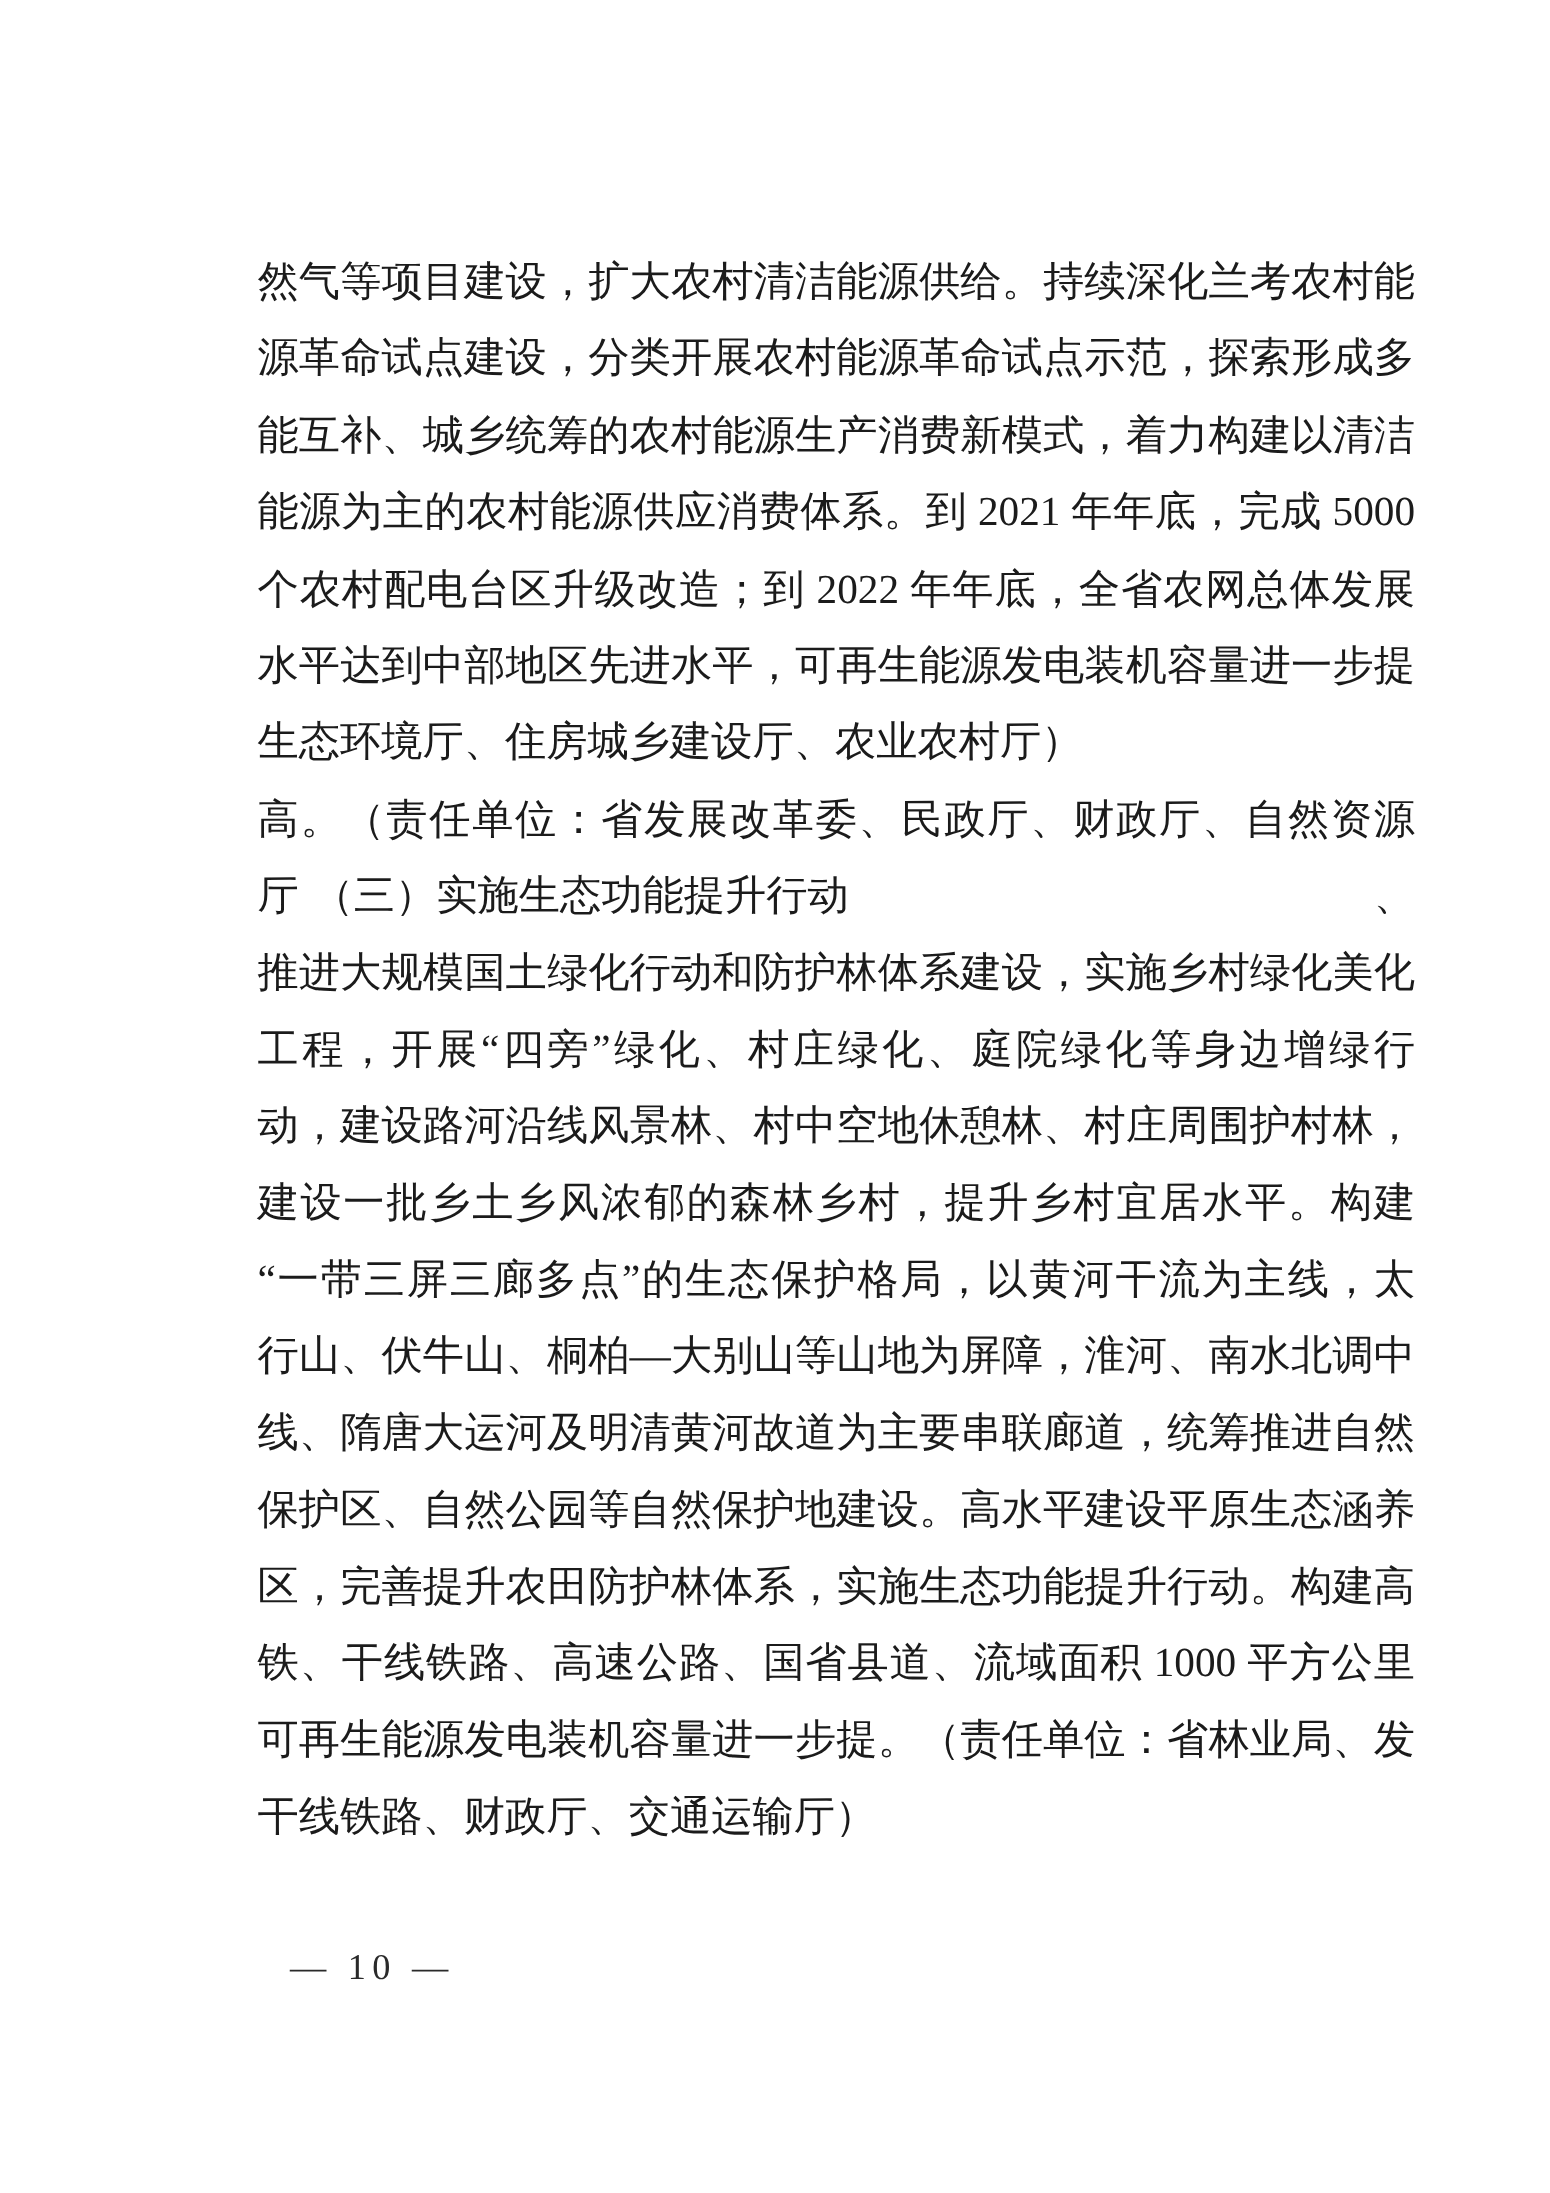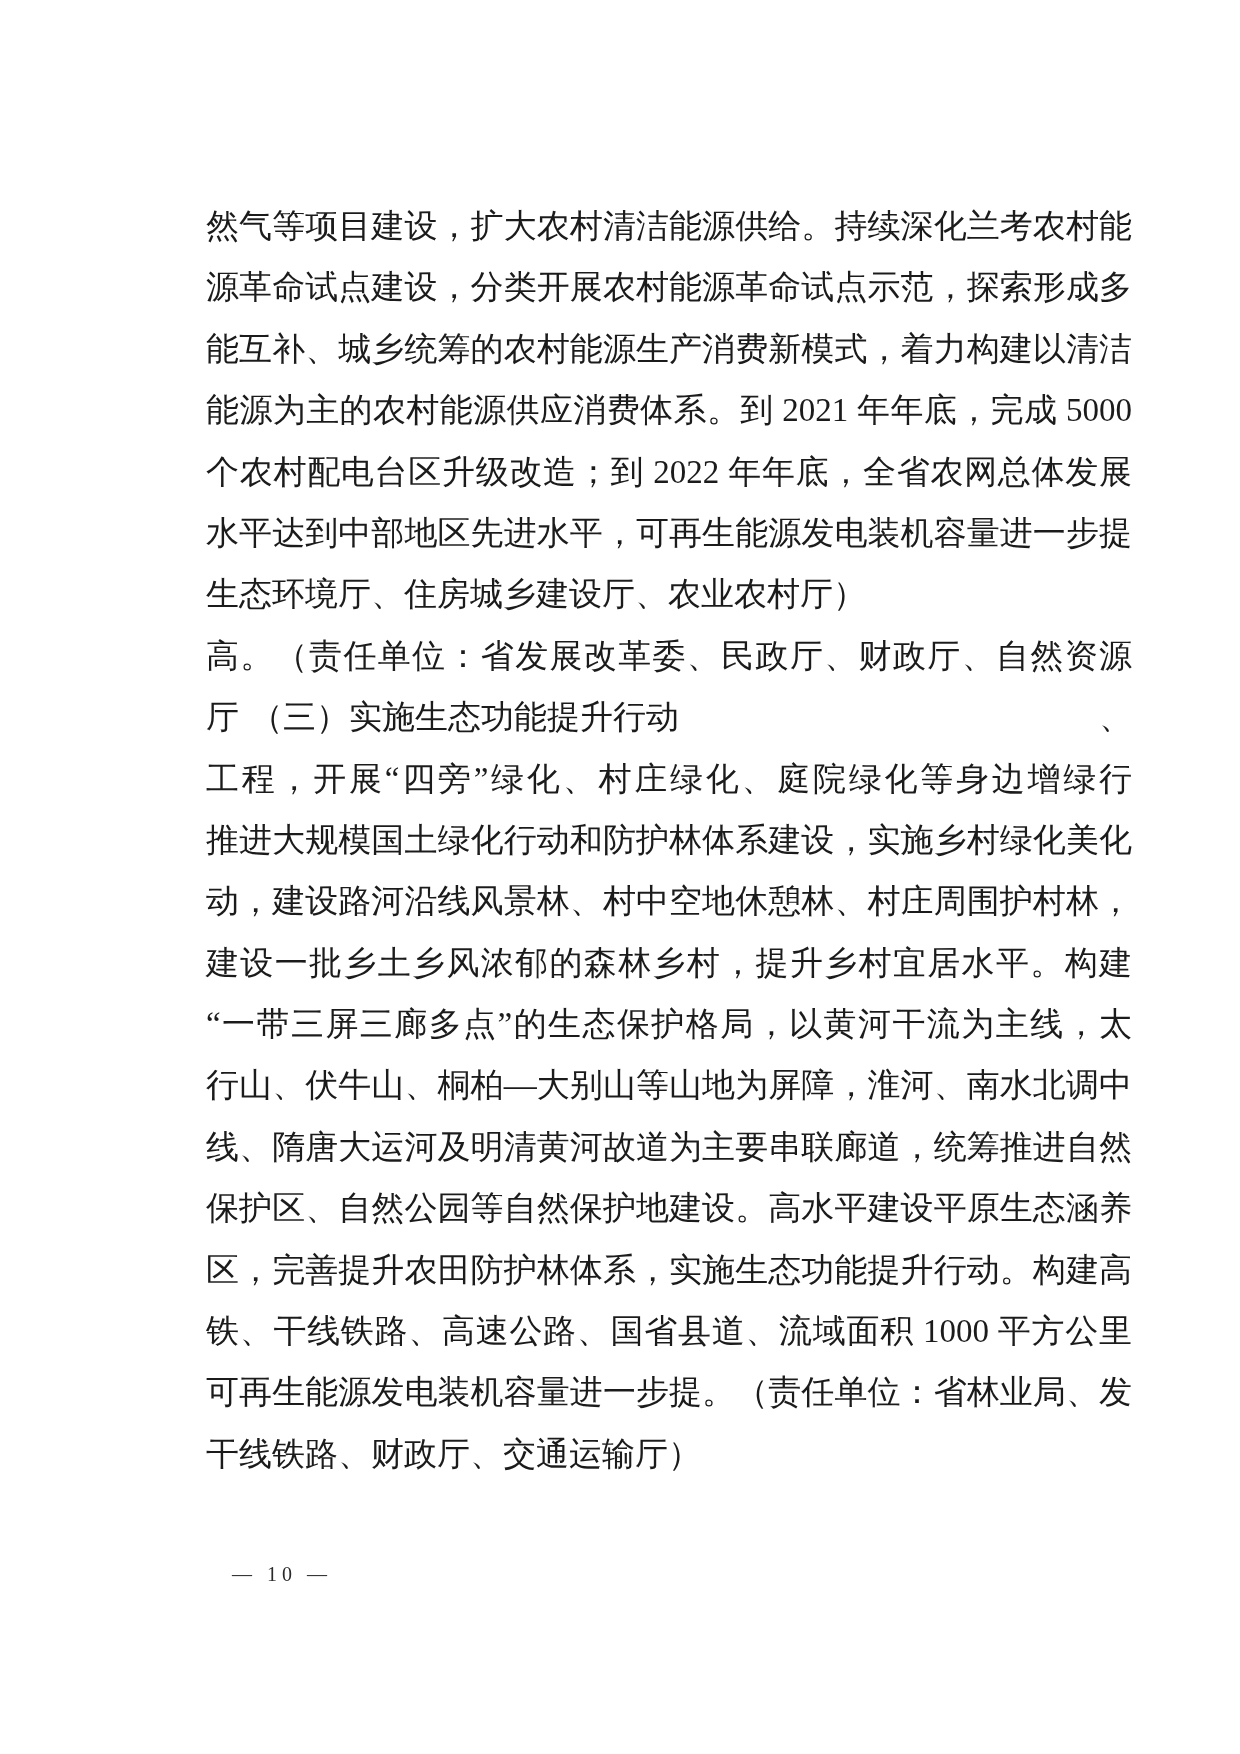--- a/index.html
+++ b/index.html
@@ -41,42 +41,42 @@
   }
   .seg-body { font-weight: 400; }
   
   .seg-kai { font-weight: 400; }
   .seg-bold { font-weight: 700; }
   .seg-boldkai { font-weight: 400; }
   .footer {
     position: absolute;
     left: 184px;
     top: 1556px;
-    font-size: 20px;
+    font-size: 29px;
     line-height: 36px;
     color: #2a2a2a;
     letter-spacing: 5px;
   }
 </style>
 </head>
 <body>
 
 <div class="page">
   <div class="text-block" id="text-block">
       <div class="line"><span class="seg-body">然气等项目建设，扩大农村清洁能源供给。持续深化兰考农村能</span></div>
       <div class="line"><span class="seg-body">源革命试点建设，分类开展农村能源革命试点示范，探索形成多</span></div>
       <div class="line"><span class="seg-body">能互补、城乡统筹的农村能源生产消费新模式，着力构建以清洁</span></div>
       <div class="line"><span class="seg-body">能源为主的农村能源供应消费体系。到 2021 年年底，完成 5000</span></div>
       <div class="line"><span class="seg-body">个农村配电台区升级改造；到 2022 年年底，全省农网总体发展</span></div>
       <div class="line"><span class="seg-body">水平达到中部地区先进水平，可再生能源发电装机容量进一步提</span></div>
       <div class="line left"><span class="seg-kai">生态环境厅、住房城乡建设厅、农业农村厅）</span></div>
       <div class="line"><span class="seg-body">高。</span><span class="seg-kai">（责任单位：省发展改革委、民政厅、财政厅、自然资源厅、</span></div>
       <div class="line left indent"><span class="seg-boldkai">（三）实施生态功能提升行动</span></div>
+      <div class="line"><span class="seg-body">推进大规模国土绿化行动和防护林体系建设，实施乡村绿化美化</span></div>
       <div class="line"><span class="seg-body">工程，开展“四旁”绿化、村庄绿化、庭院绿化等身边增绿行</span></div>
-      <div class="line"><span class="seg-body">推进大规模国土绿化行动和防护林体系建设，实施乡村绿化美化</span></div>
       <div class="line"><span class="seg-body">动，建设路河沿线风景林、村中空地休憩林、村庄周围护村林，</span></div>
       <div class="line"><span class="seg-body">建设一批乡土乡风浓郁的森林乡村，提升乡村宜居水平。构建</span></div>
       <div class="line"><span class="seg-body">“一带三屏三廊多点”的生态保护格局，以黄河干流为主线，太</span></div>
       <div class="line"><span class="seg-body">行山、伏牛山、桐柏—大别山等山地为屏障，淮河、南水北调中</span></div>
       <div class="line"><span class="seg-body">线、隋唐大运河及明清黄河故道为主要串联廊道，统筹推进自然</span></div>
       <div class="line"><span class="seg-body">保护区、自然公园等自然保护地建设。高水平建设平原生态涵养</span></div>
       <div class="line"><span class="seg-body">区，完善提升农田防护林体系，实施生态功能提升行动。构建高</span></div>
       <div class="line"><span class="seg-body">铁、干线铁路、高速公路、国省县道、流域面积 1000 平方公里</span></div>
       <div class="line"><span class="seg-body">可再生能源发电装机容量进一步提。</span><span class="seg-kai">（责任单位：省林业局、发</span></div>
       <div class="line left"><span class="seg-kai">干线铁路、财政厅、交通运输厅）</span></div>

